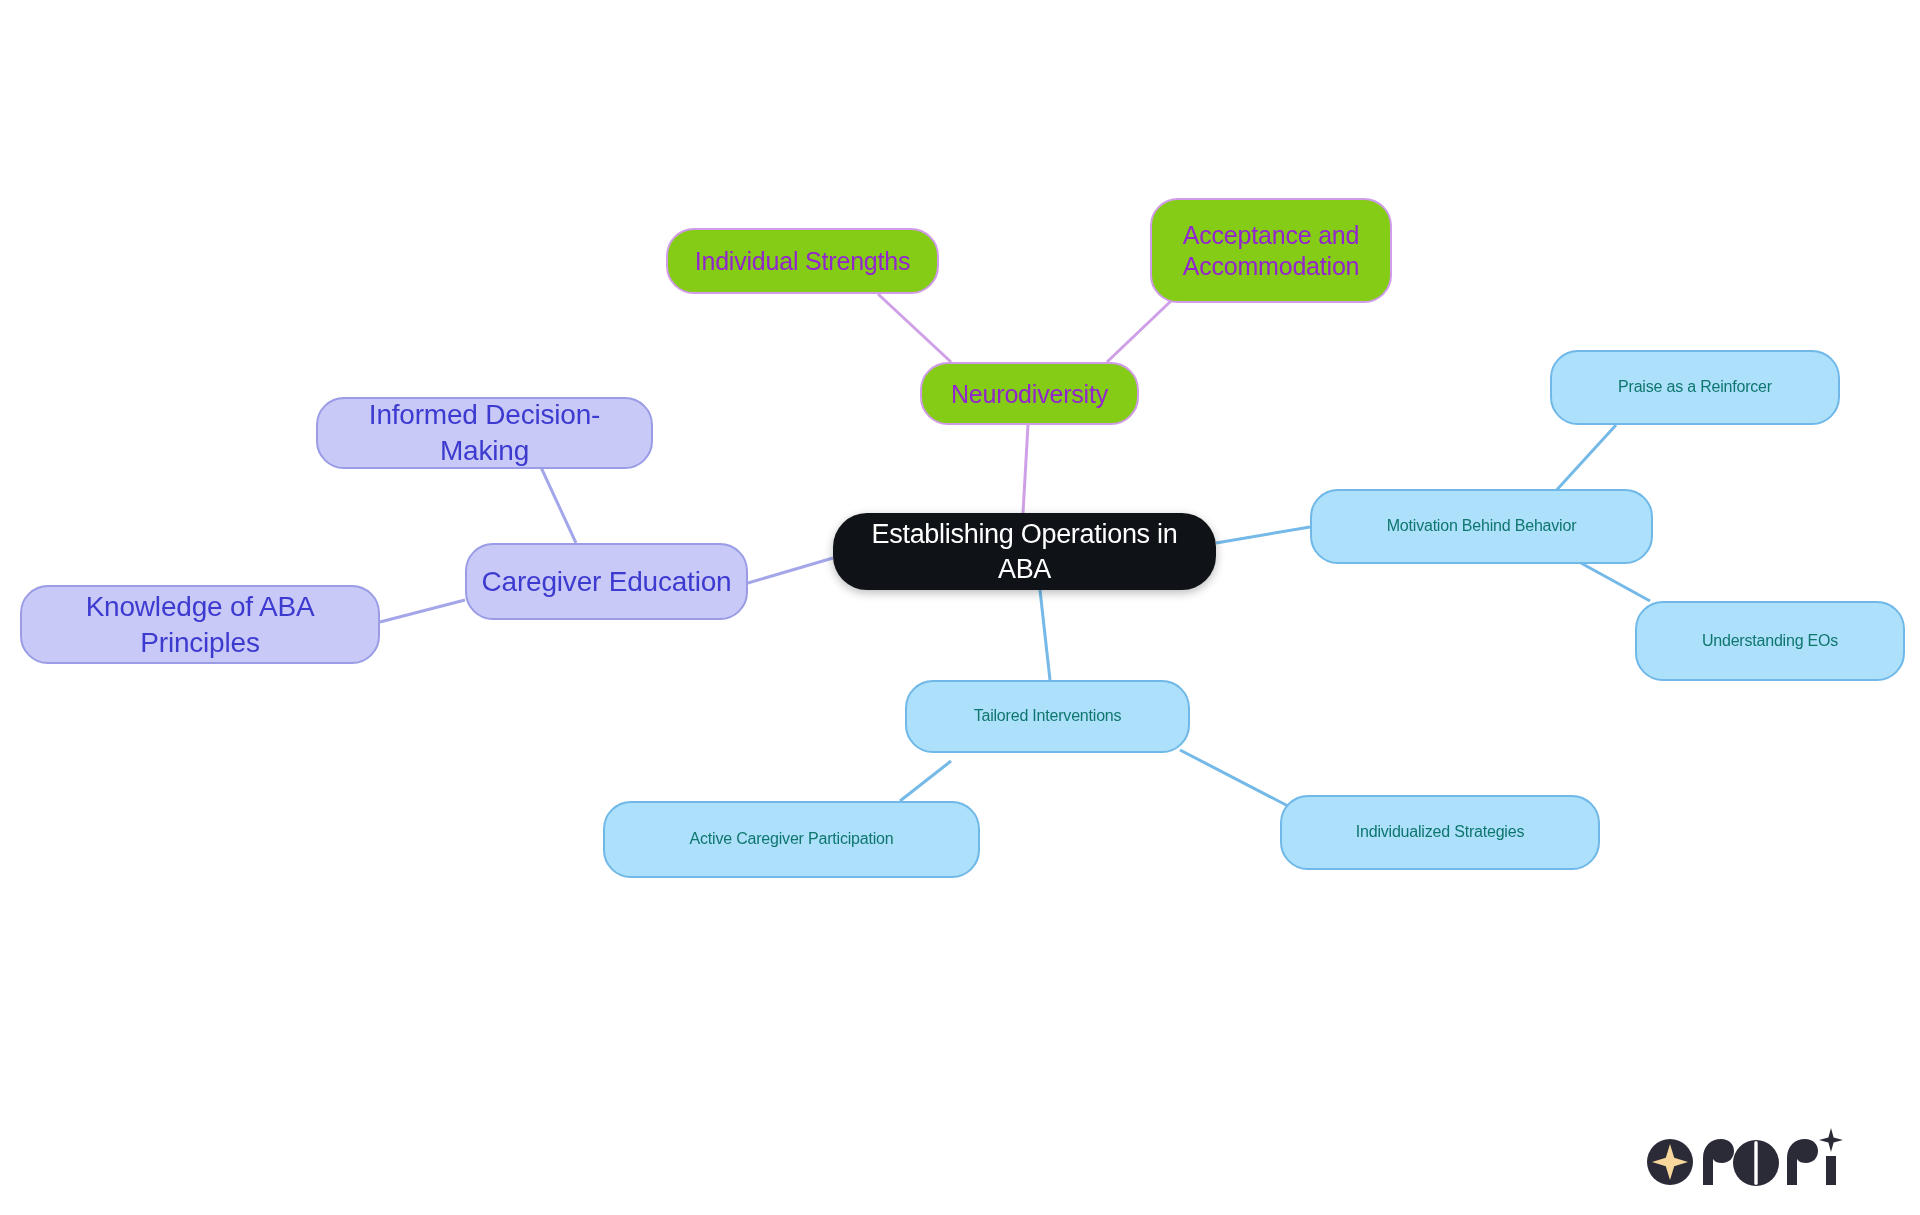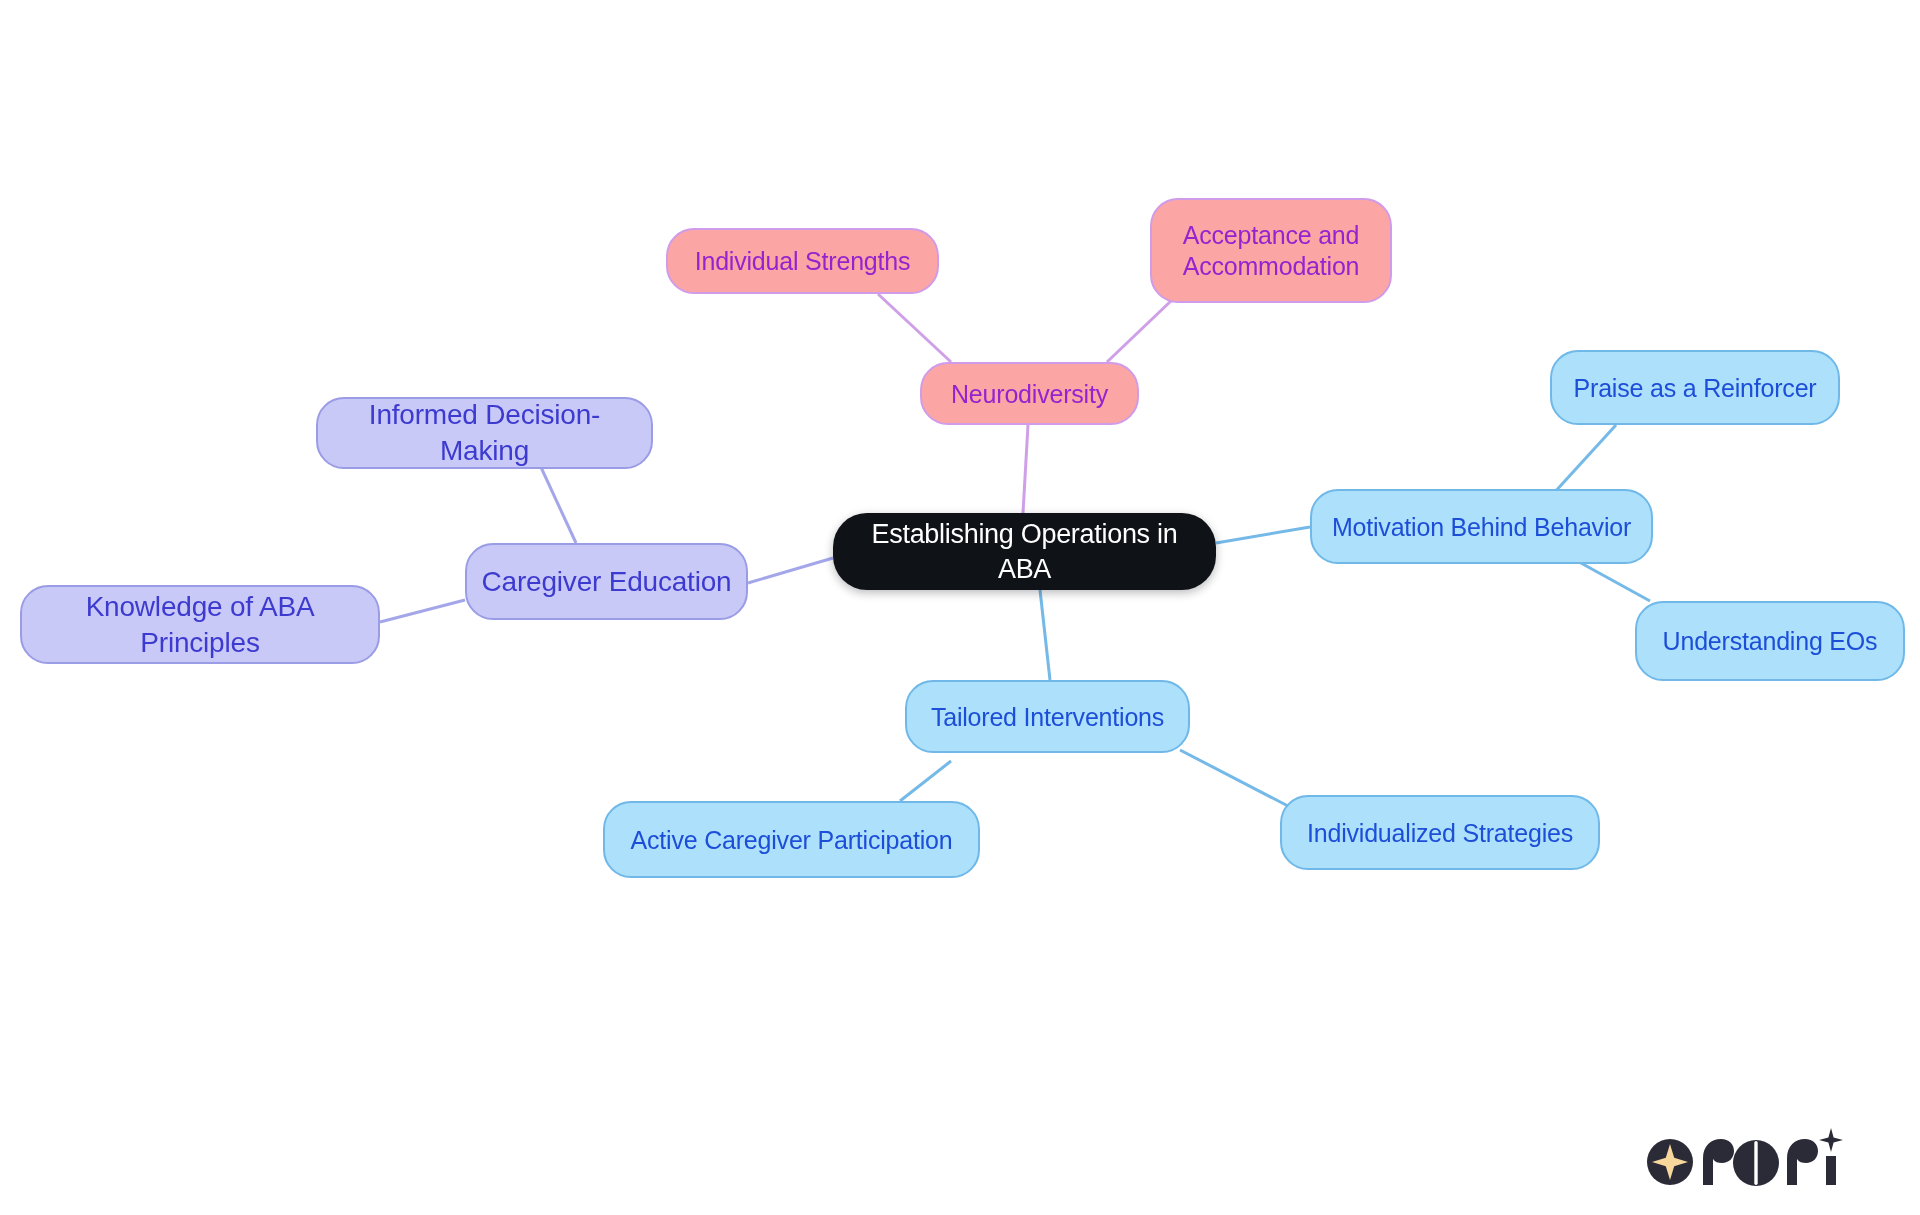--- a/index.html
+++ b/index.html
@@ -54,33 +54,33 @@
     background: #0f1318;
     color: #ffffff;
     font-size: 27px;
     letter-spacing: -0.3px;
     box-shadow: 0 3px 10px rgba(10, 14, 20, 0.28);
   }
 
   .node.blue {
     background: #ace0fb;
     border-color: #6fb8e8;
-    color: #1d4ed8;
-    font-size: 25px;
+    color: #0f766e;
+    font-size: 16px;
   }
 
   .node.periwinkle {
     background: #c8c9f7;
     border-color: #9a9ce6;
     color: #3d3ad0;
     font-size: 28px;
   }
 
   .node.lilac {
-    background: #fca5a5;
+    background: #84cc16;
     border-color: #d09be8;
     color: #9325cf;
     font-size: 25px;
   }
 
   .node.two-line {
     line-height: 1.22;
   }
 
   

